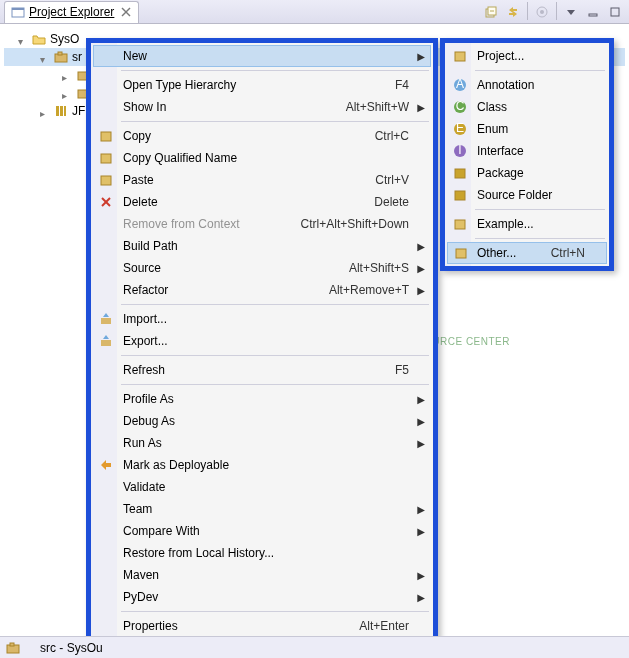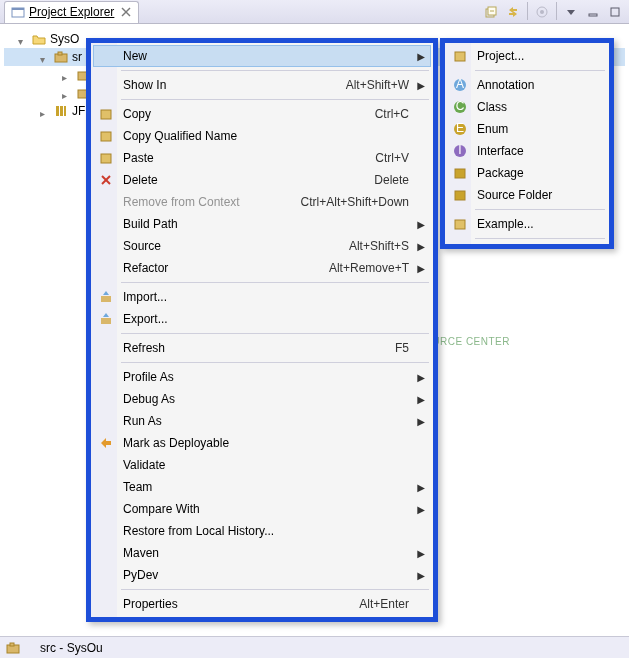--- a/index.html
+++ b/index.html
@@ -170,20 +170,24 @@
 
 <div class="menu main">
   <div class="iconcol"></div>
   <div id="main-items">
       <div class="menu-item hovered">
         <span>New</span>
         <span class="arrow-right">▶</span>
       </div>
       <hr>
       <div class="menu-item">
+        <span>Open Type Hierarchy</span>
+        <span class="shortcut">F4</span>
+      </div>
+      <div class="menu-item">
         <span>Show In</span>
         <span class="shortcut">Alt+Shift+W</span>
         <span class="arrow-right">▶</span>
       </div>
       <hr>
       <div class="menu-item">
         <span class="micon">
           <svg width="14" height="14">
             <rect x="2" y="3" width="10" height="9" fill="#e0c068" stroke="#a8842a"></rect>
           </svg>
@@ -378,20 +382,29 @@
       <hr>
       <div class="menu-item">
         <span class="micon">
           <svg width="14" height="14">
             <rect x="2" y="3" width="10" height="9" fill="#e0c068" stroke="#a8842a"></rect>
           </svg>
         </span>
         <span>Example...</span>
       </div>
       <hr>
+      <div class="menu-item hovered">
+        <span class="micon">
+          <svg width="14" height="14">
+            <rect x="2" y="3" width="10" height="9" fill="#e0c068" stroke="#a8842a"></rect>
+          </svg>
+        </span>
+        <span>Other...</span>
+        <span class="shortcut">Ctrl+N</span>
+      </div>
     </div>
 </div>
 
 <div class="footer">
   <span class="folder-icon">
       <svg viewBox="0 0 14 14" width="14" height="14">
         <rect x="1" y="4" width="12" height="8" fill="#d9b76a" stroke="#a8842a"></rect>
         <rect x="4" y="2" width="4" height="3" fill="#d9b76a" stroke="#a8842a"></rect>
       </svg>
     </span>

